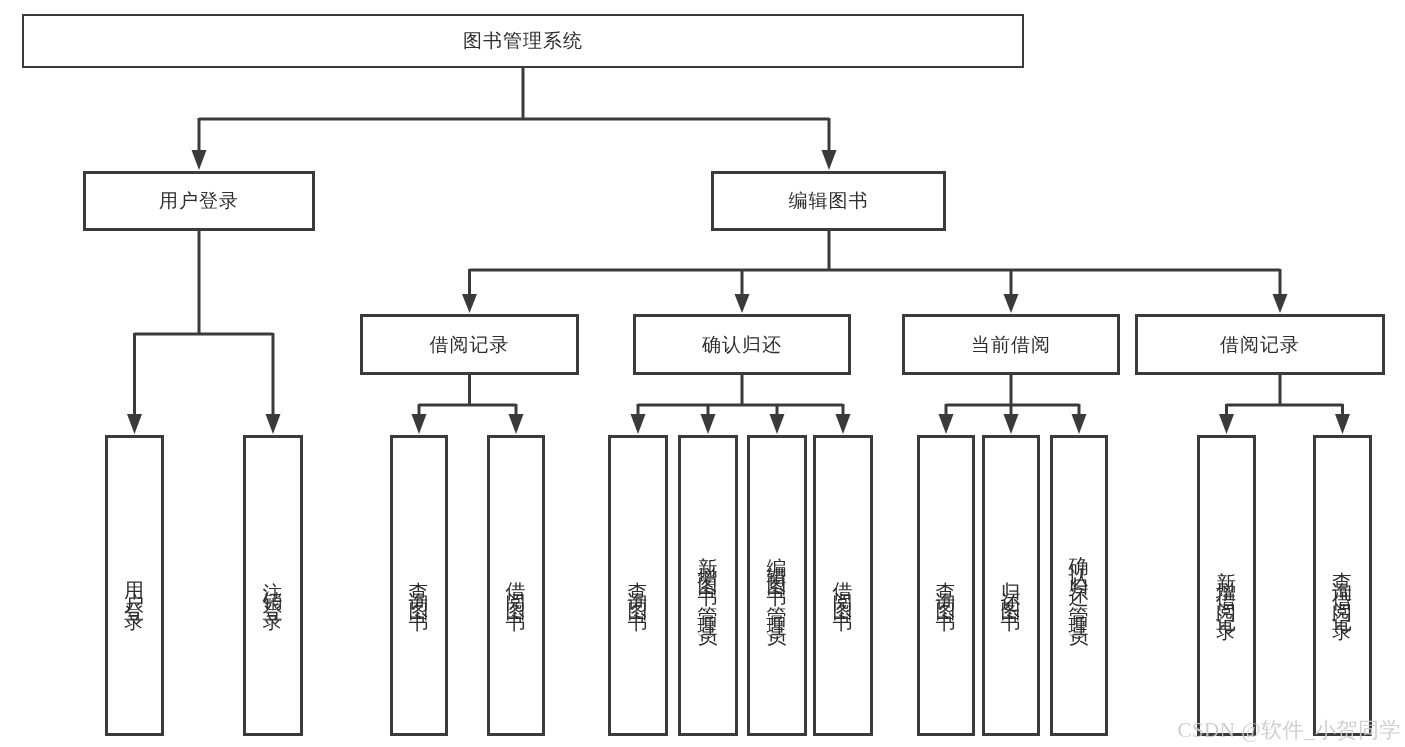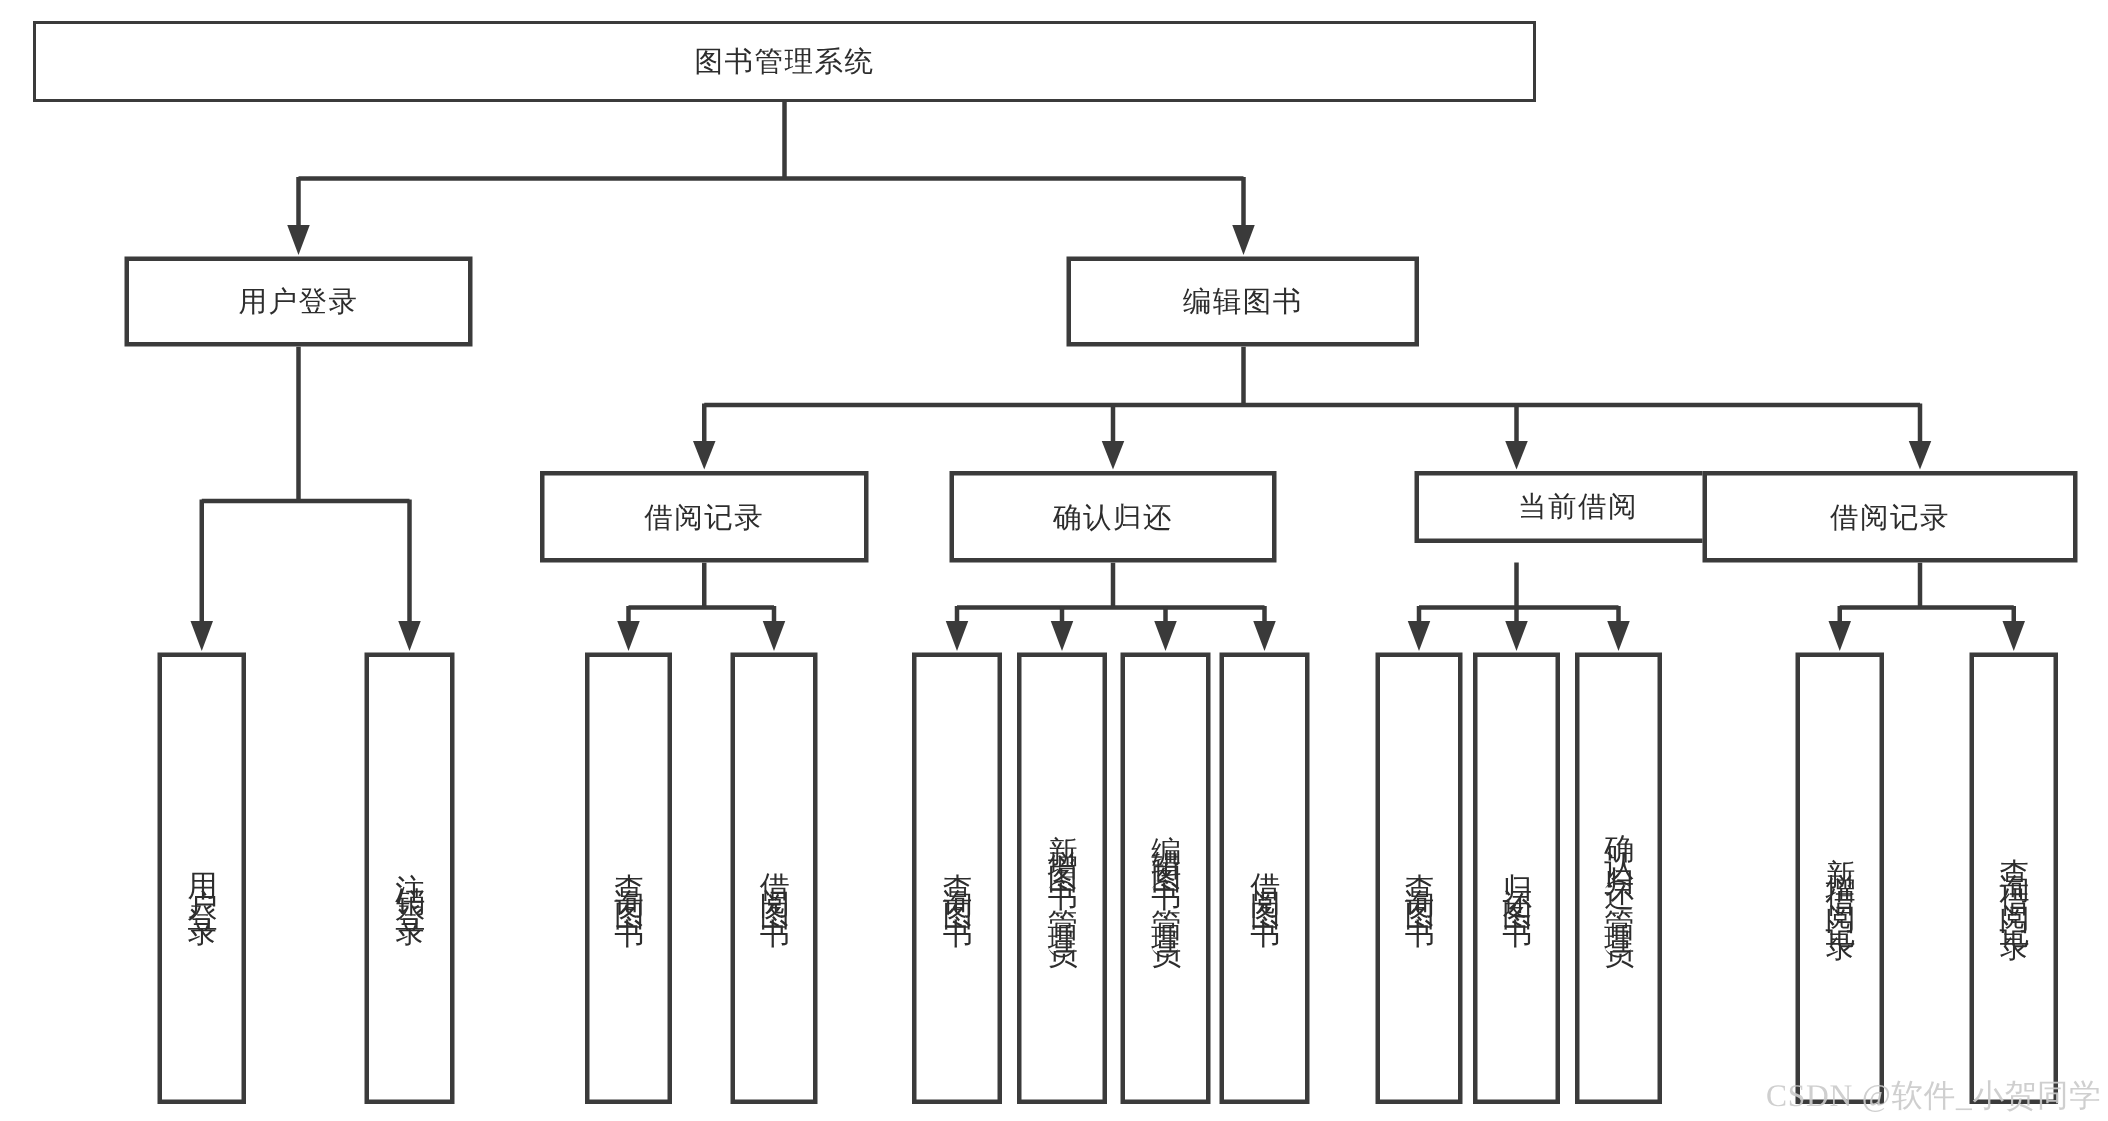--- a/index.html
+++ b/index.html
@@ -127,21 +127,21 @@
     </g>
   </svg>
 
   <div class="node hbox root" style="left:22px; top:14px; width:1002px; height:54px;">图书管理系统</div>
 
   <div class="node hbox" style="left:83px; top:171px; width:232px; height:60px;">用户登录</div>
   <div class="node hbox" style="left:711px; top:171px; width:235px; height:60px;">编辑图书</div>
 
   <div class="node hbox" style="left:360px; top:314px; width:219px; height:61px;">借阅记录</div>
   <div class="node hbox" style="left:633px; top:314px; width:218px; height:61px;">确认归还</div>
-  <div class="node hbox" style="left:902px; top:314px; width:218px; height:48px;margin-left:41px;">当前借阅</div>
+  <div class="node hbox" style="left:902px; top:314px; width:218px; height:61px;">当前借阅</div>
   <div class="node hbox" style="left:1135px; top:314px; width:250px; height:61px;text-align:right;">借阅记录</div>
 
   <div class="node vbox" style="left:105px; top:435px; width:59px; height:301px;">用户登录</div>
   <div class="node vbox" style="left:243px; top:435px; width:60px; height:301px;">注销登录</div>
 
   <div class="node vbox" style="left:390px; top:435px; width:58px; height:301px;">查询图书</div>
   <div class="node vbox" style="left:487px; top:435px; width:58px; height:301px;">借阅图书</div>
 
   <div class="node vbox" style="left:608px; top:435px; width:60px; height:301px;">查询图书</div>
   <div class="node vbox" style="left:678px; top:435px; width:60px; height:301px;">新增图书（管理员）</div>

